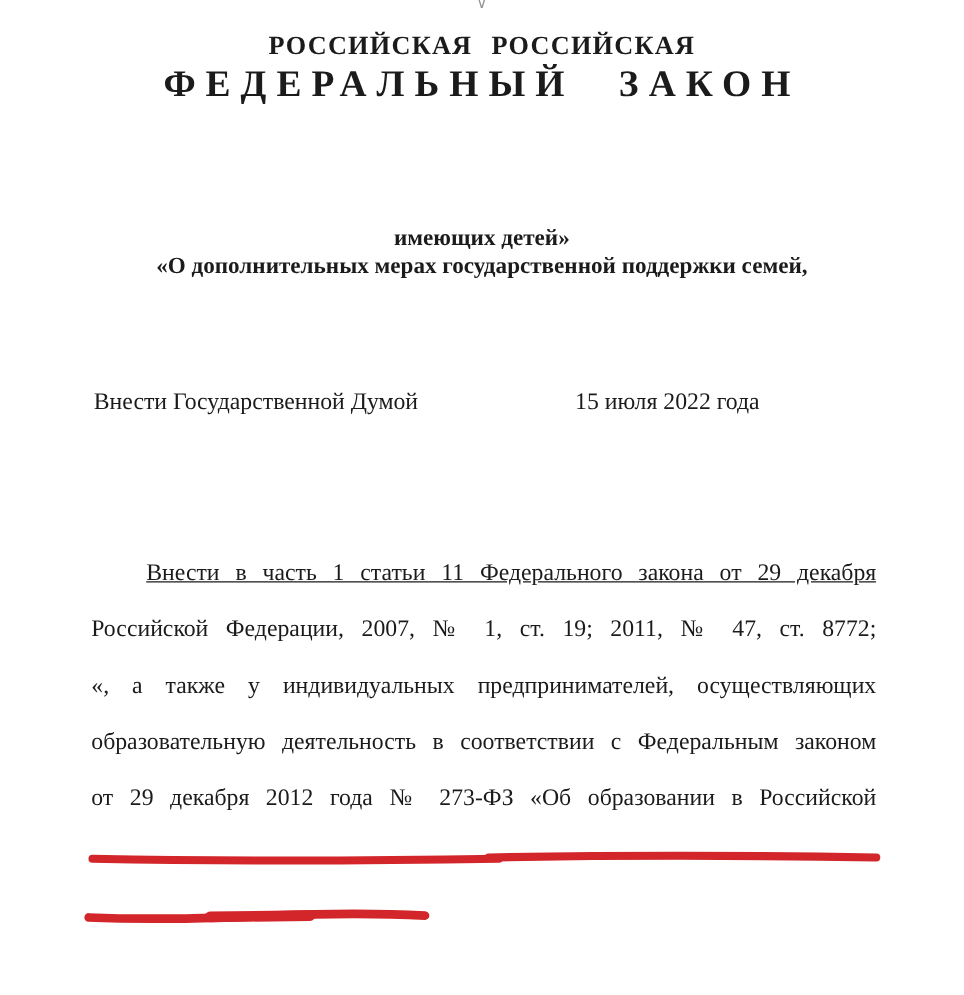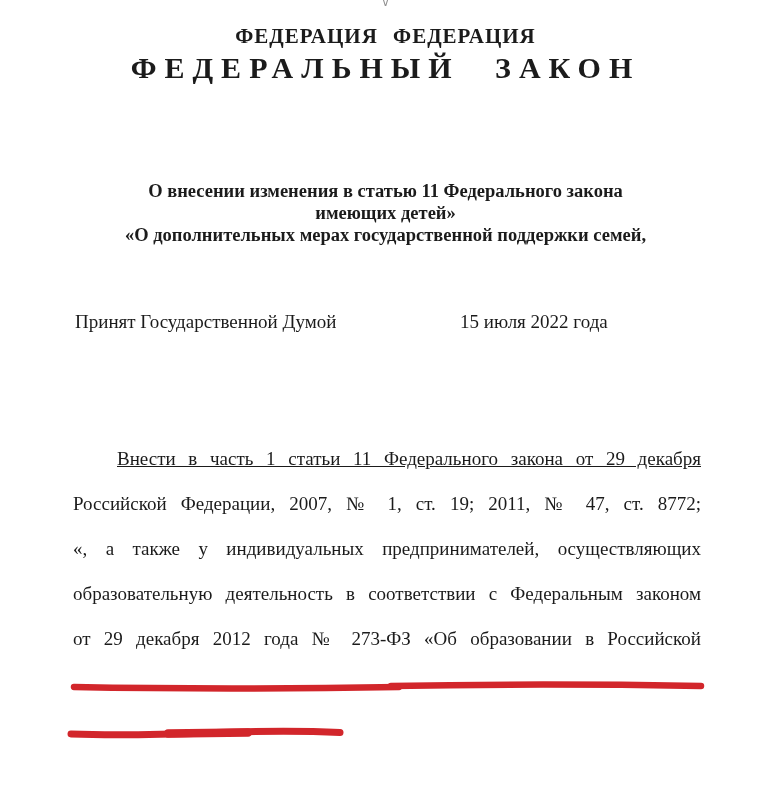--- a/index.html
+++ b/index.html
@@ -83,32 +83,31 @@
   .rl-1 { left: 69px; top: 678px; }
   .rl-2 { left: 66px; top: 723px; }
 </style>
 </head>
 <body>
 
 <div class="page">
 
   <div class="top-mark">∨</div>
 
-  <div class="country">ФЕДЕРАЦИЯ ФЕДЕРАЦИЯ</div>
+  <div class="country">РОССИЙСКАЯ РОССИЙСКАЯ</div>
 
   <div class="doc-type">ФЕДЕРАЛЬНЫЙ ЗАКОН</div>
 
   <div class="law-title">
-    <div>О внесении изменения в статью 11 Федерального закона</div>
     <div>имеющих детей»</div>
     <div>«О дополнительных мерах государственной поддержки семей,</div>
   </div>
 
   <div class="adoption">
-    <span class="adoption-label">Принят Государственной Думой</span>
+    <span class="adoption-label">Внести Государственной Думой</span>
     <span class="adoption-date">15 июля 2022 года</span>
   </div>
 
   <div class="body-text">
     <div class="body-line indent">Внести в часть 1 статьи 11 Федерального закона от 29 декабря</div>
     <div class="body-line">Российской Федерации, 2007, № 1, ст. 19; 2011, № 47, ст. 8772;</div>
     <div class="body-line">«, а также у индивидуальных предпринимателей, осуществляющих</div>
     <div class="body-line">образовательную деятельность в соответствии с Федеральным законом</div>
     <div class="body-line">от 29 декабря 2012 года № 273-ФЗ «Об образовании в Российской</div>
   </div>

